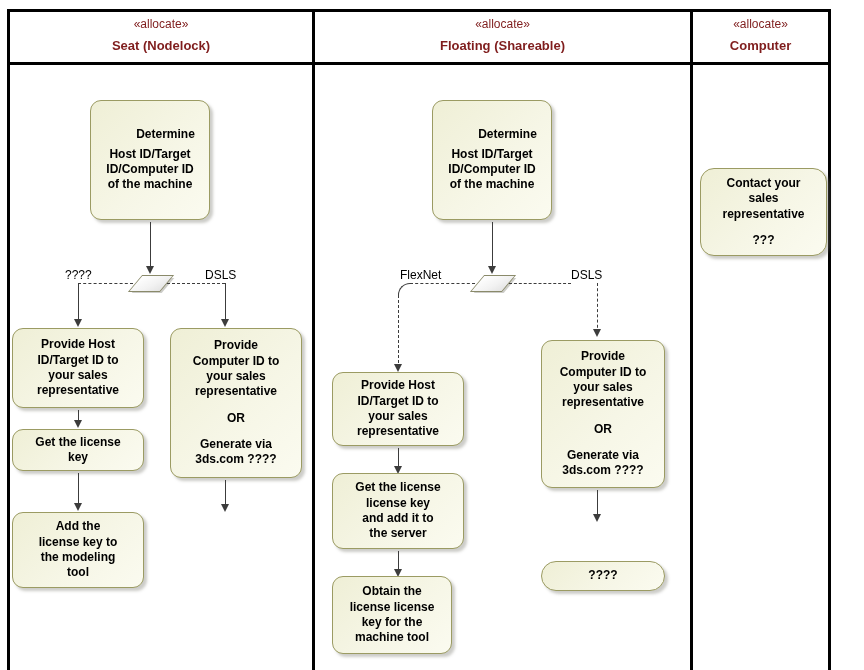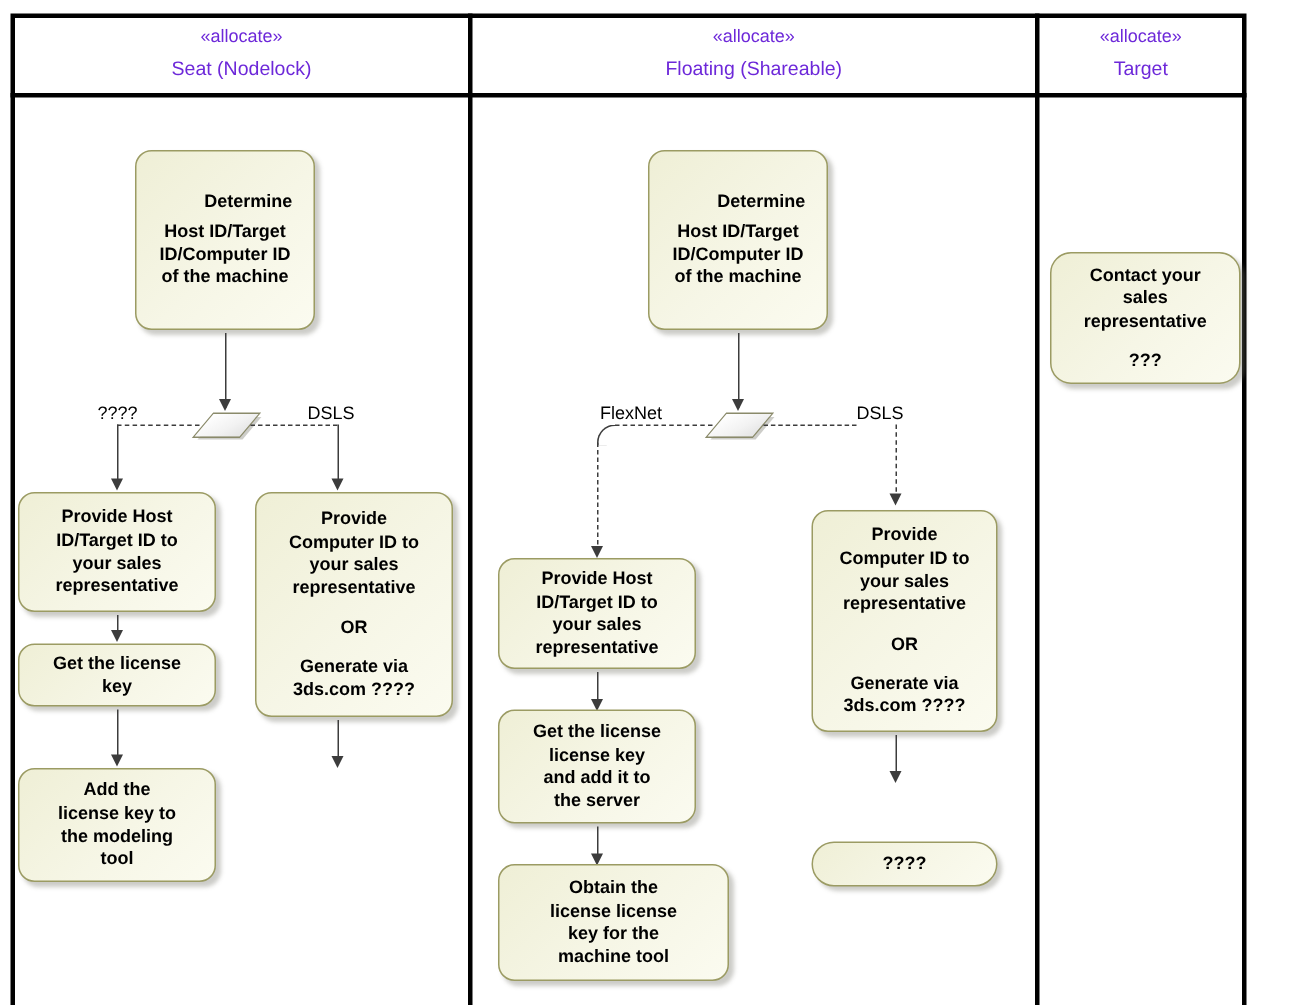--- a/index.html
+++ b/index.html
@@ -50,30 +50,30 @@
   }
 
   .lane-header {
     position: absolute;
     top: 12px;
     height: 48px;
     display: flex;
     flex-direction: column;
     align-items: center;
     justify-content: center;
-    color: #6d28d9;
+    color: #7f1d1d;
     line-height: 1.25;
   }
   .lane-stereotype {
     font-size: 12px;
     font-weight: normal;
   }
   .lane-title {
     font-size: 13px;
-    font-weight: normal;
+    font-weight: bold;
     margin-top: 6px;
   }
 
   
   .node {
     position: absolute;
     box-sizing: border-box;
     background: #f2f2dc;
     background-image: linear-gradient(135deg, #efefd6 0%, #f6f6e6 55%, #fbfbf0 100%);
     border: 1px solid #9b9b63;
@@ -176,21 +176,21 @@
   <div class="lane-header" style="left:10px; width:302px;">
     <span class="lane-stereotype">«allocate»</span>
     <span class="lane-title">Seat (Nodelock)</span>
   </div>
   <div class="lane-header" style="left:315px; width:375px;">
     <span class="lane-stereotype">«allocate»</span>
     <span class="lane-title">Floating (Shareable)</span>
   </div>
   <div class="lane-header" style="left:693px; width:135px;">
     <span class="lane-stereotype">«allocate»</span>
-    <span class="lane-title">Target</span>
+    <span class="lane-title">Computer</span>
   </div>
 
   <div class="node determine" style="left:90px; top:100px; width:120px; height:120px;">
       <span class="ln">Determine</span>
       <span class="ln">Host ID/Target</span>
       <span class="ln">ID/Computer ID</span>
       <span class="ln">of the machine</span>
     </div>
 
   <div class="vline" style="left:150px; top:222px; height:50px;"></div>
@@ -288,21 +288,21 @@
 
   <div class="node" style="left:332px; top:473px; width:132px; height:76px;">
       <span class="ln">Get the license</span>
       <span class="ln">license key</span>
       <span class="ln">and add it to</span>
       <span class="ln">the server</span>
     </div>
   <div class="vline" style="left:398px; top:551px; height:22px;"></div>
   <div class="arrow" style="left:394px; top:569px;"></div>
 
-  <div class="node" style="left:332px; top:576px; width:154px; height:78px;">
+  <div class="node" style="left:332px; top:576px; width:120px; height:78px;">
       <span class="ln">Obtain the</span>
       <span class="ln">license license</span>
       <span class="ln">key for the</span>
       <span class="ln">machine tool</span>
     </div>
 
   <div class="node" style="left:541px; top:340px; width:124px; height:148px;">
       <span class="ln">Provide</span>
       <span class="ln">Computer ID to</span>
       <span class="ln">your sales</span>

